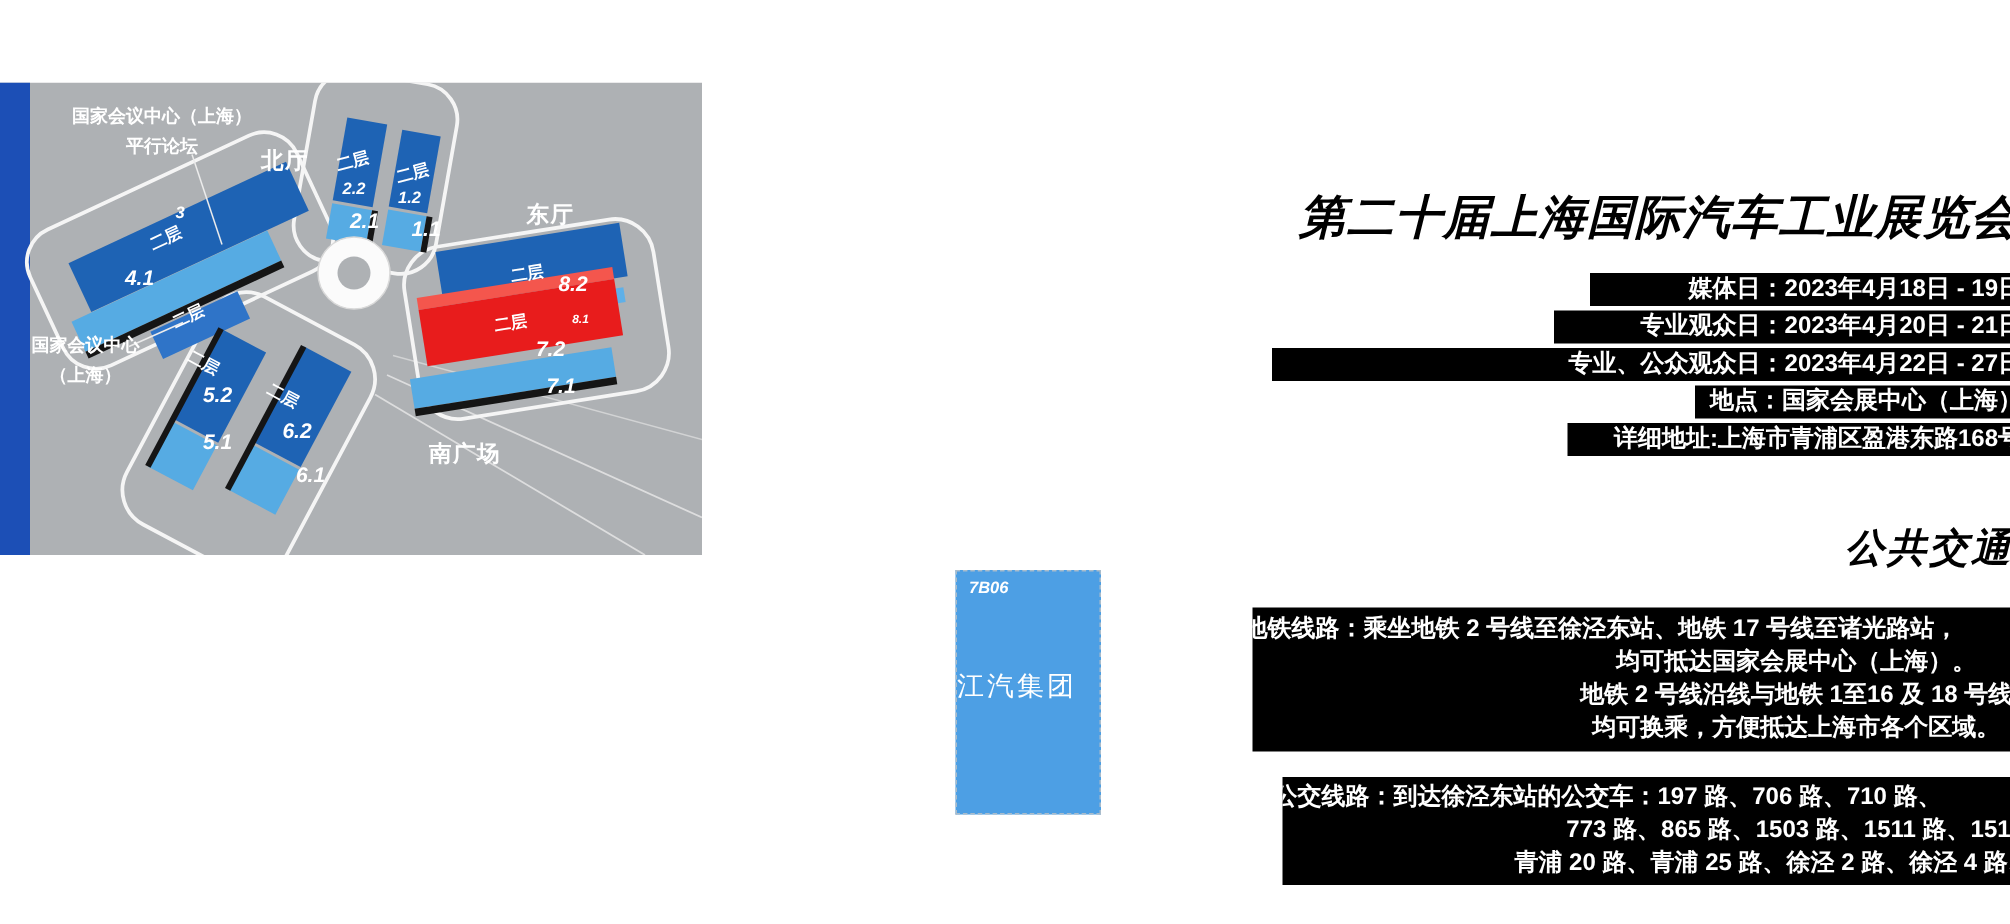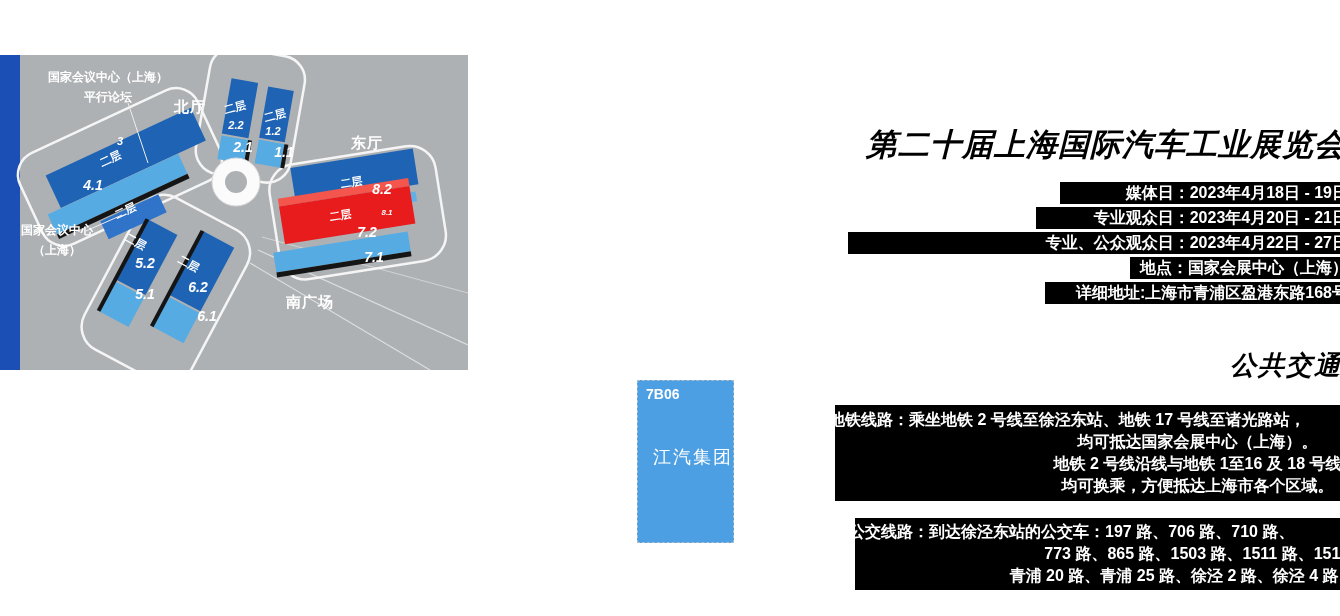--- a/index.html
+++ b/index.html
@@ -13,22 +13,22 @@
   .mt-floor{font-size:11px;}
   .mt-num{font-style:italic;font-size:14px;}
   .mt-num-sm{font-style:italic;font-size:11px;}
   .mt-num-xs{font-style:italic;font-size:8px;}
   .mt-area{font-size:15px;letter-spacing:1px;}
   .mt-ann{font-size:12px;}
 
   
   #booth{position:absolute;left:637px;top:380px;width:97px;height:163px;box-sizing:border-box;
          background:#4d9fe4;border:1px dashed #a9bcCB;color:#fff;}
-  #booth .no{position:absolute;top:5px;left:8px;font-size:14px;font-weight:600;}
-  #booth .name{position:absolute;top:64px;left:0;width:100%;text-align:right;
+  #booth .no{position:absolute;top:5px;left:8px;font-size:11px;font-weight:600;font-style:italic;}
+  #booth .name{position:absolute;top:64px;left:0;width:100%;text-align:left;
                font-size:18px;letter-spacing:2px;font-weight:500;}
 
   
   .rtitle{position:absolute;top:124px;right:-6px;white-space:nowrap;color:#000;
           font-size:31px;font-weight:900;font-style:italic;letter-spacing:1px;}
   .stack{position:absolute;right:-8px;display:flex;flex-direction:column;align-items:flex-end;}
   #dates{top:182px;}
   #venue{top:257px;}
   .bar{background:#000;color:#fff;font-weight:bold;font-size:16px;line-height:22px;height:22px;
        white-space:nowrap;margin-top:3px;}

